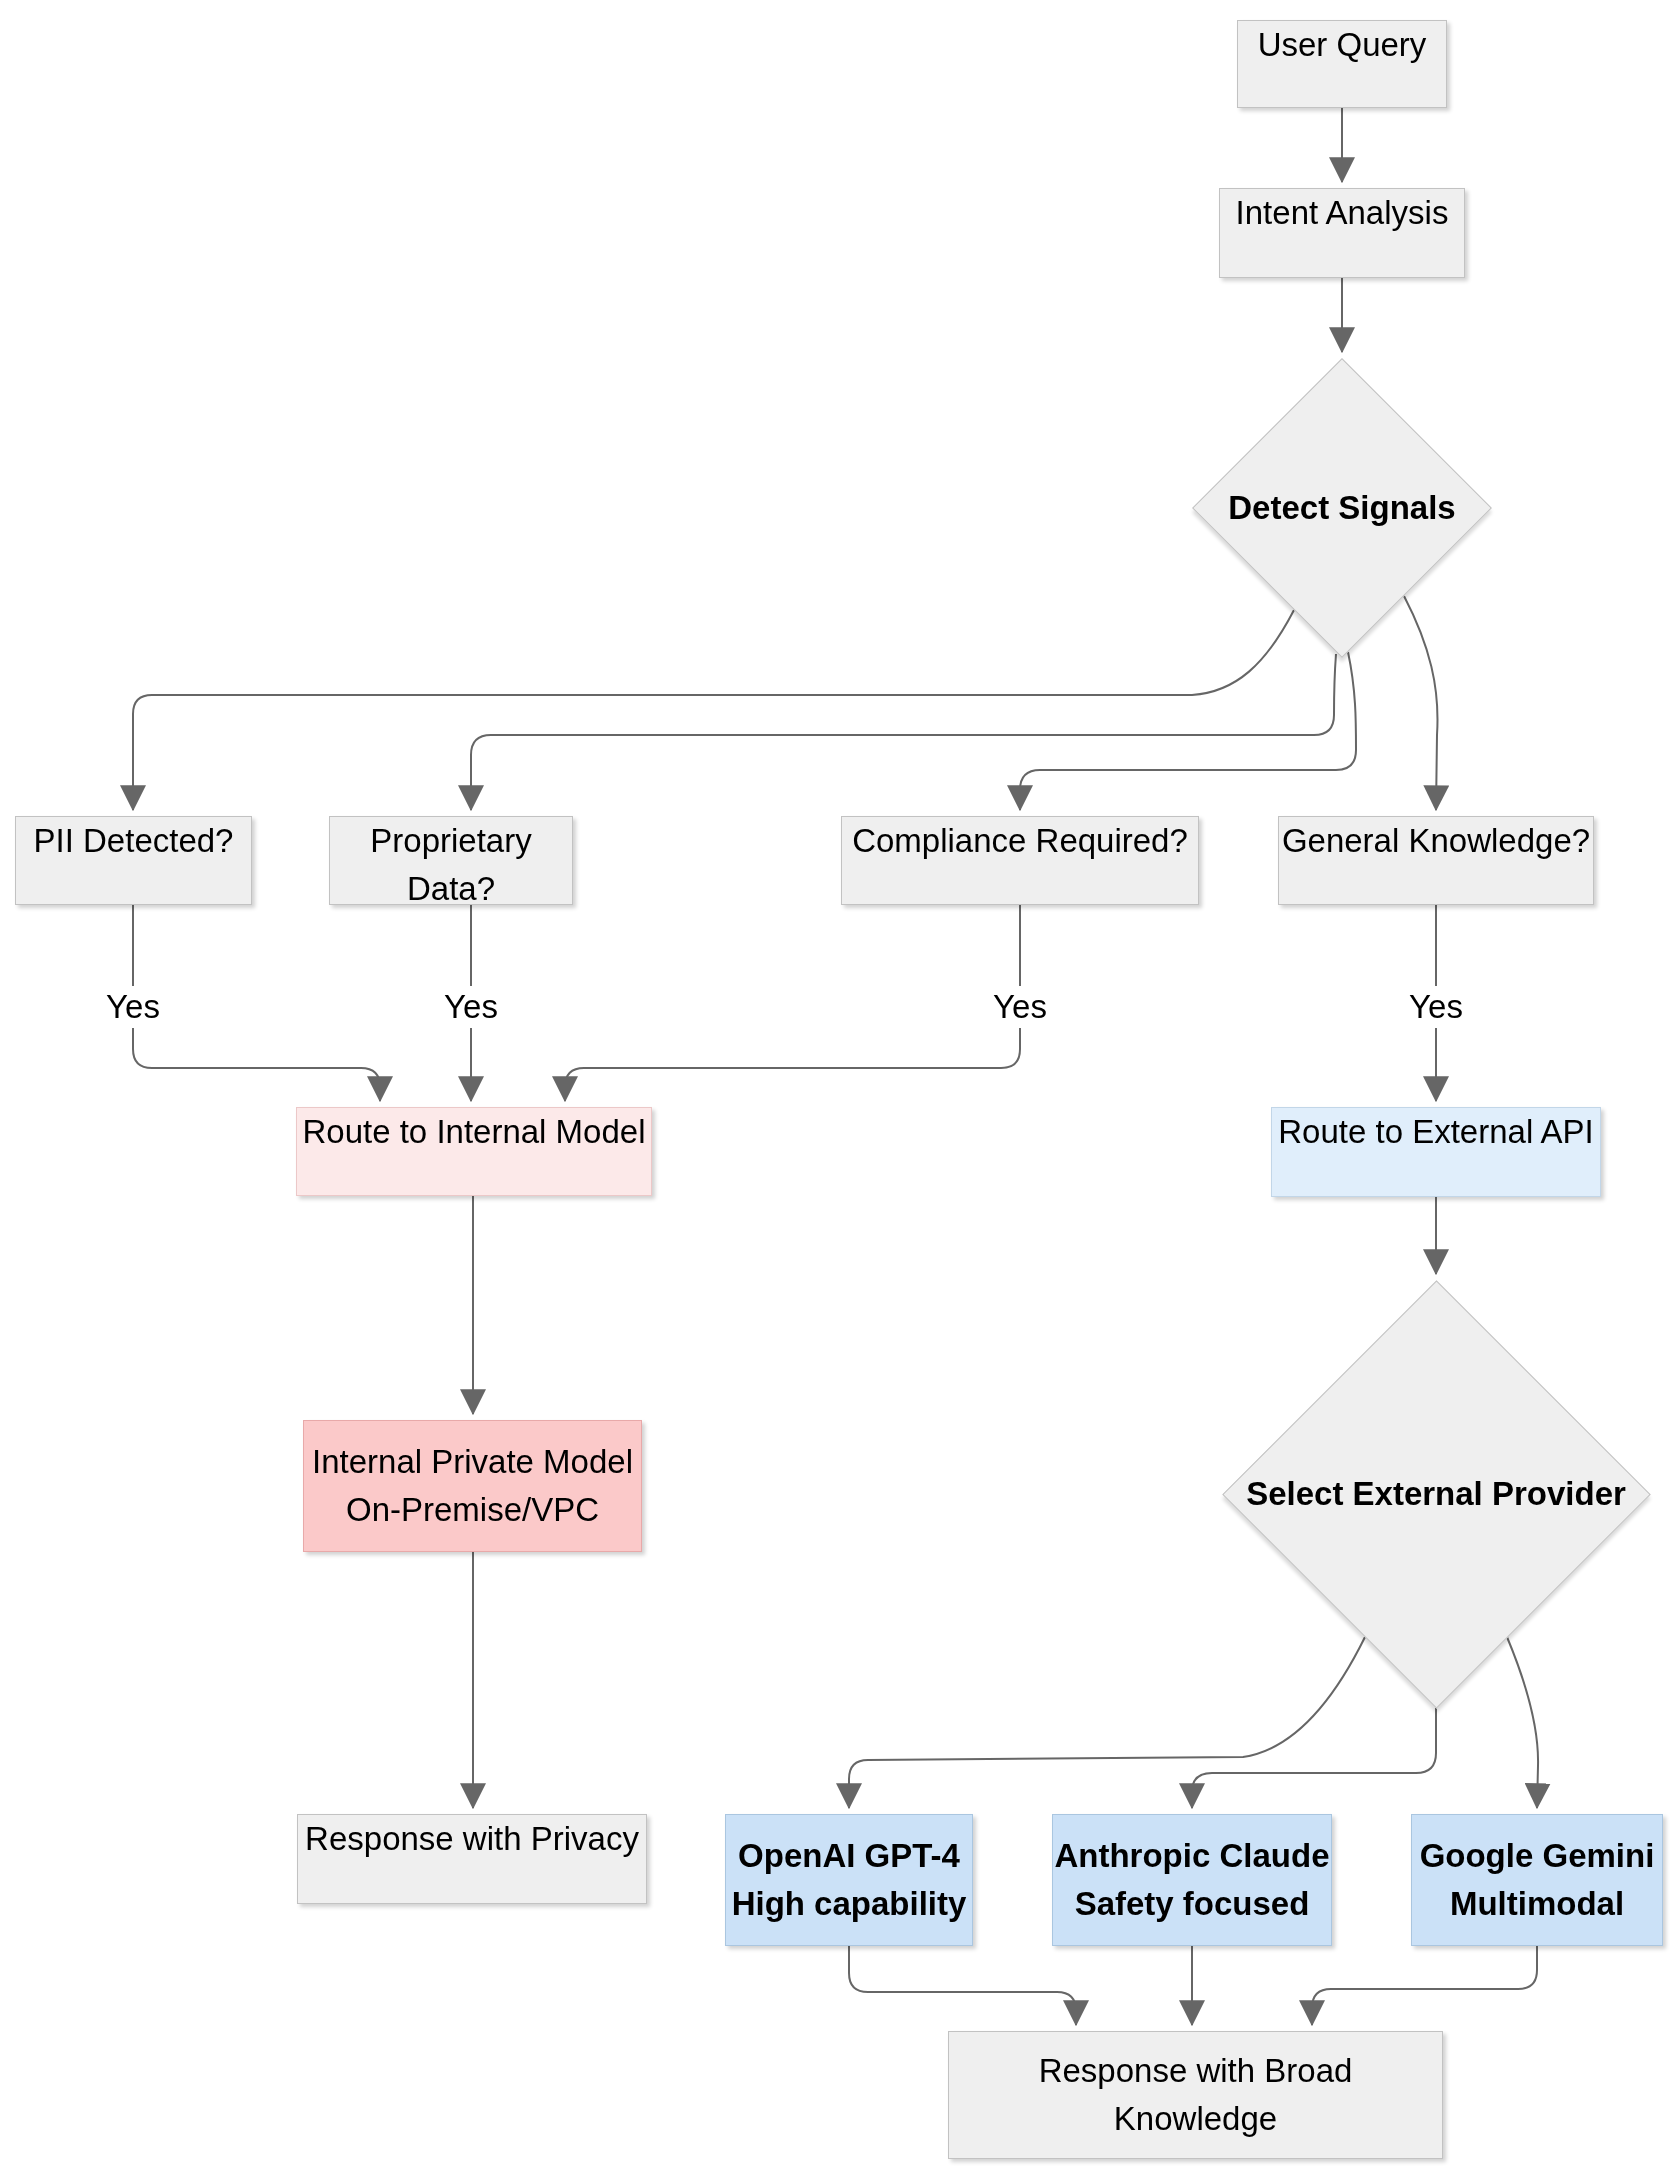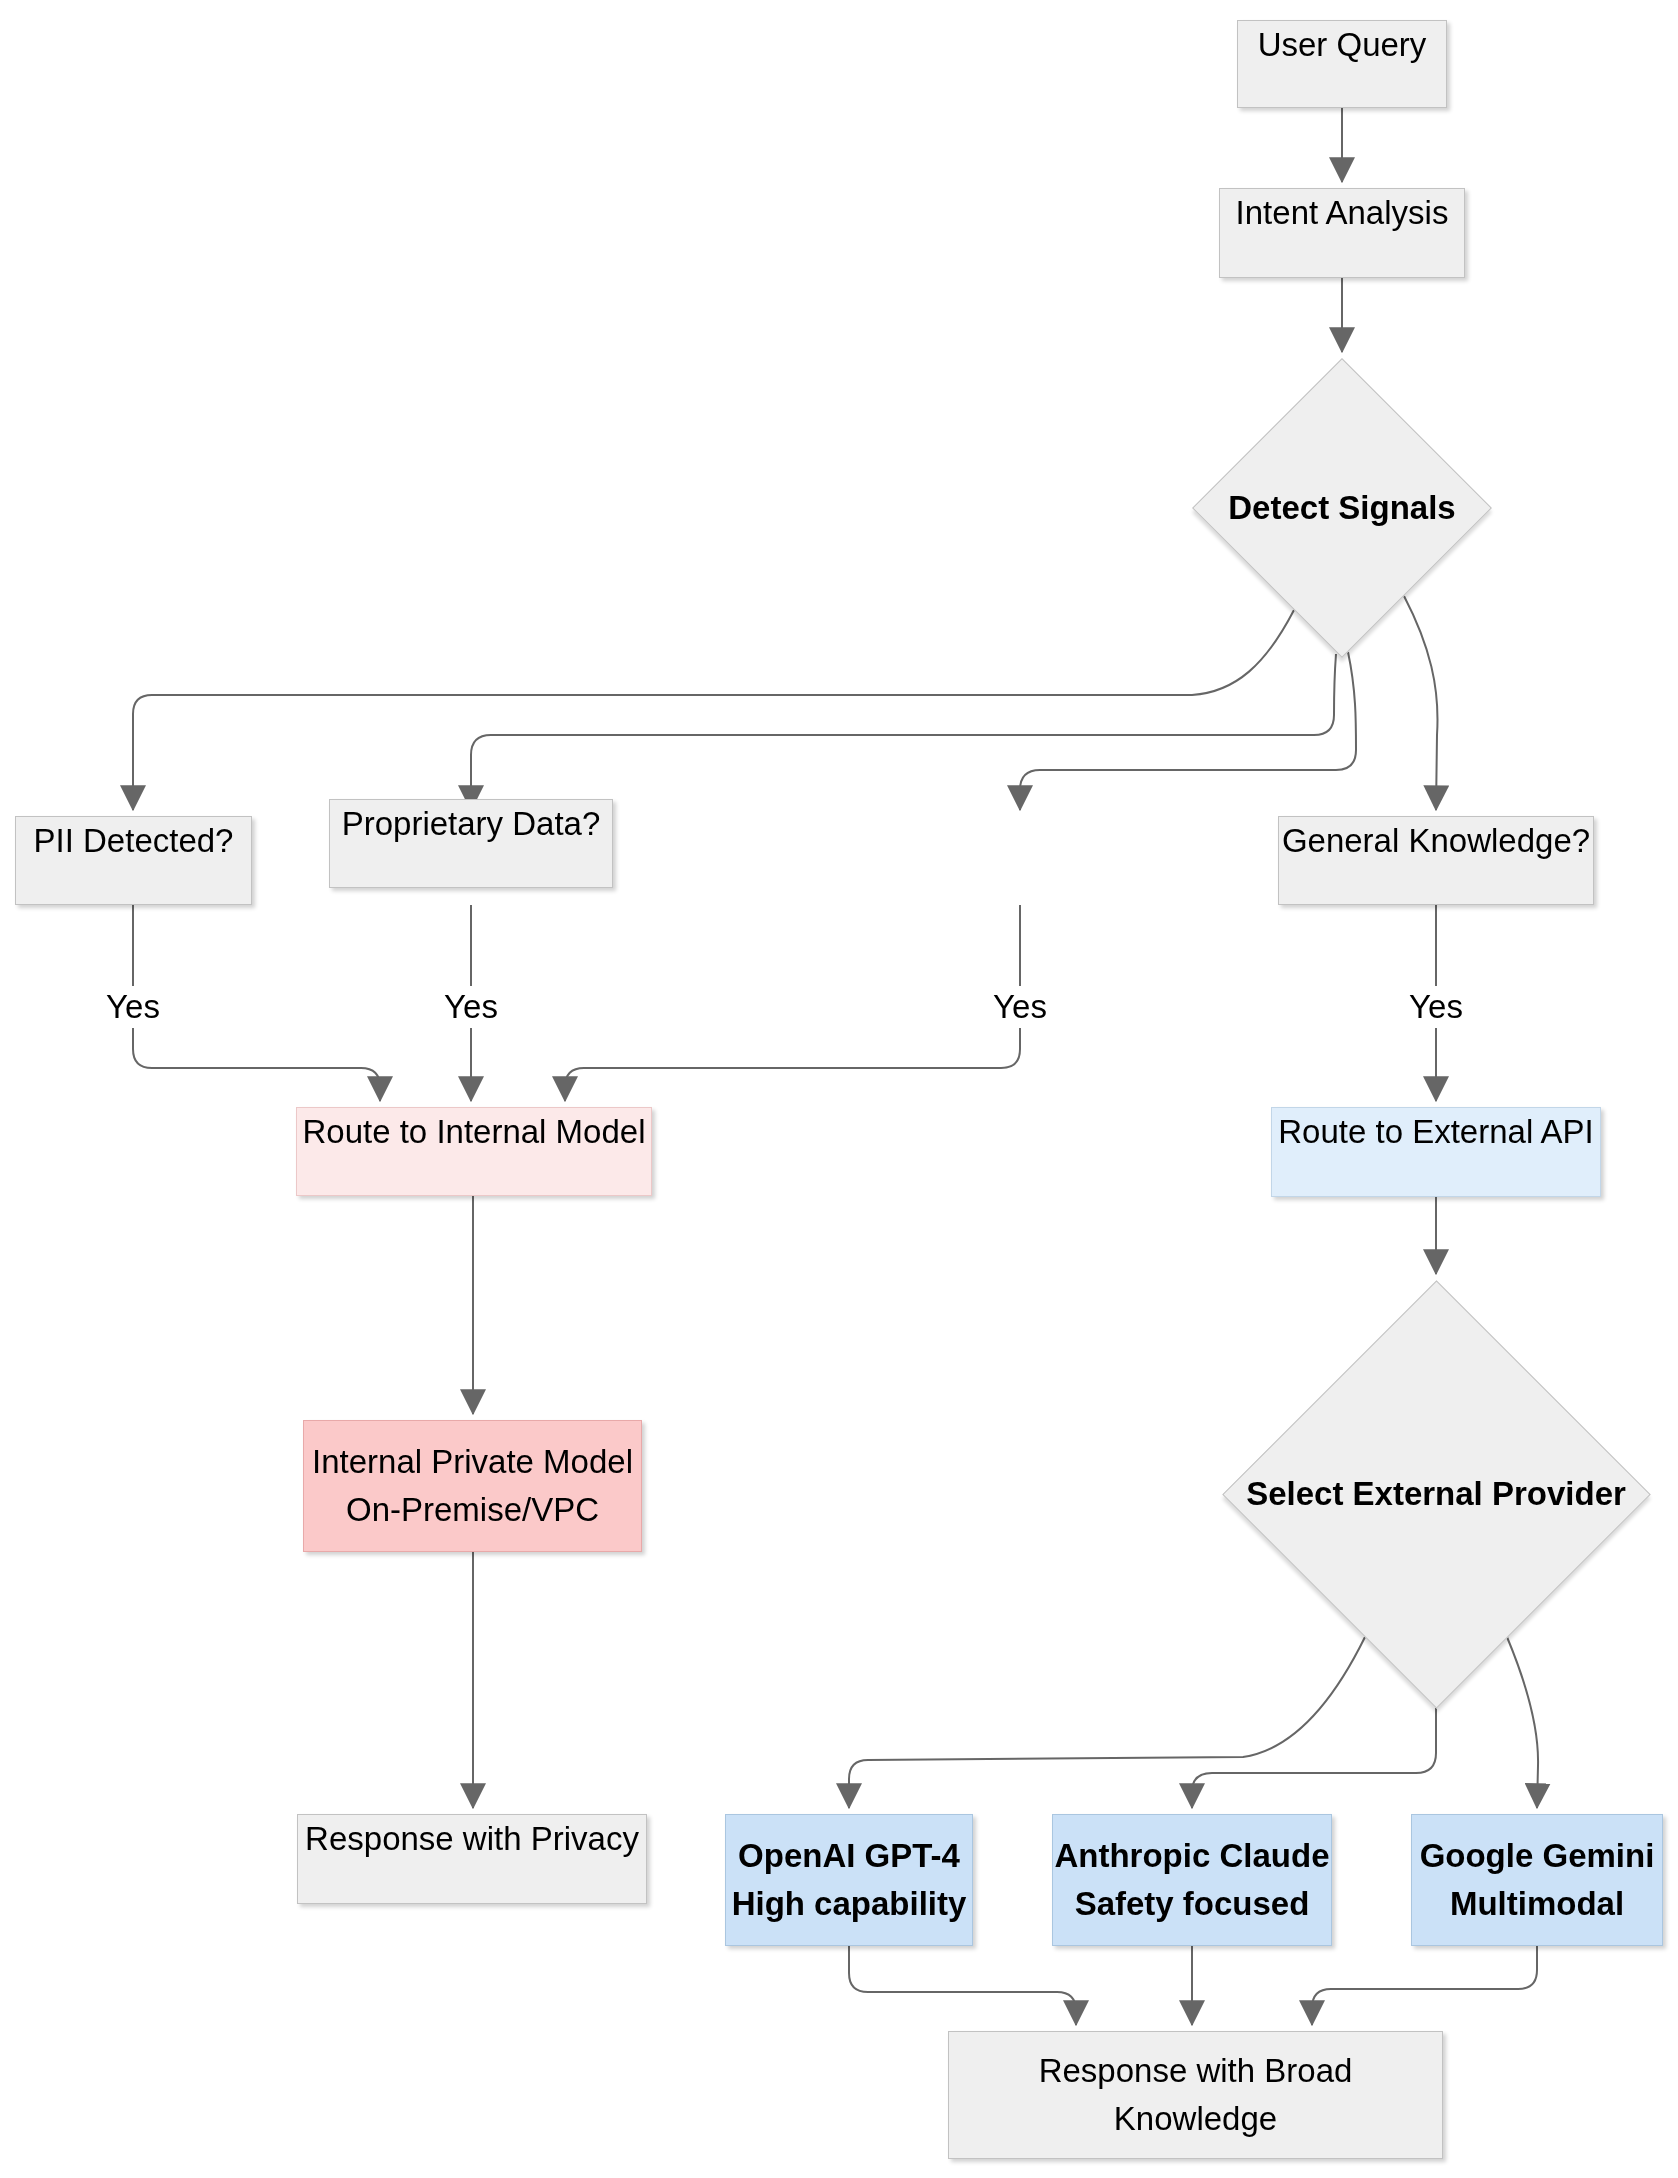--- a/index.html
+++ b/index.html
@@ -96,24 +96,27 @@
 
   <div class="diamond" style="left:1192px;top:358px;width:300px;height:300px">
     <div class="diamond-shape" style="width:212px;height:212px"></div>
     <span class="diamond-label">Detect Signals</span>
   </div>
 
   <div class="node" style="left:15px;top:816px;width:237px;height:89px">
     <span>PII Detected?</span>
   </div>
 
-  <div class="node" style="left:329px;top:799px;width:284px;height:89px">
+  <div class="node" style="left:329px;top:816px;width:244px;height:89px">
     <span>Proprietary Data?</span>
   </div>
 
+  <div class="node" style="left:841px;top:816px;width:358px;height:89px">
+    <span>Compliance Required?</span>
+  </div>
 
   <div class="node" style="left:1278px;top:816px;width:316px;height:89px">
     <span>General Knowledge?</span>
   </div>
 
   <div class="edge-label" style="left:133px;top:1007px">Yes</div>
   <div class="edge-label" style="left:471px;top:1007px">Yes</div>
   <div class="edge-label" style="left:1020px;top:1007px">Yes</div>
   <div class="edge-label" style="left:1436px;top:1007px">Yes</div>
 

